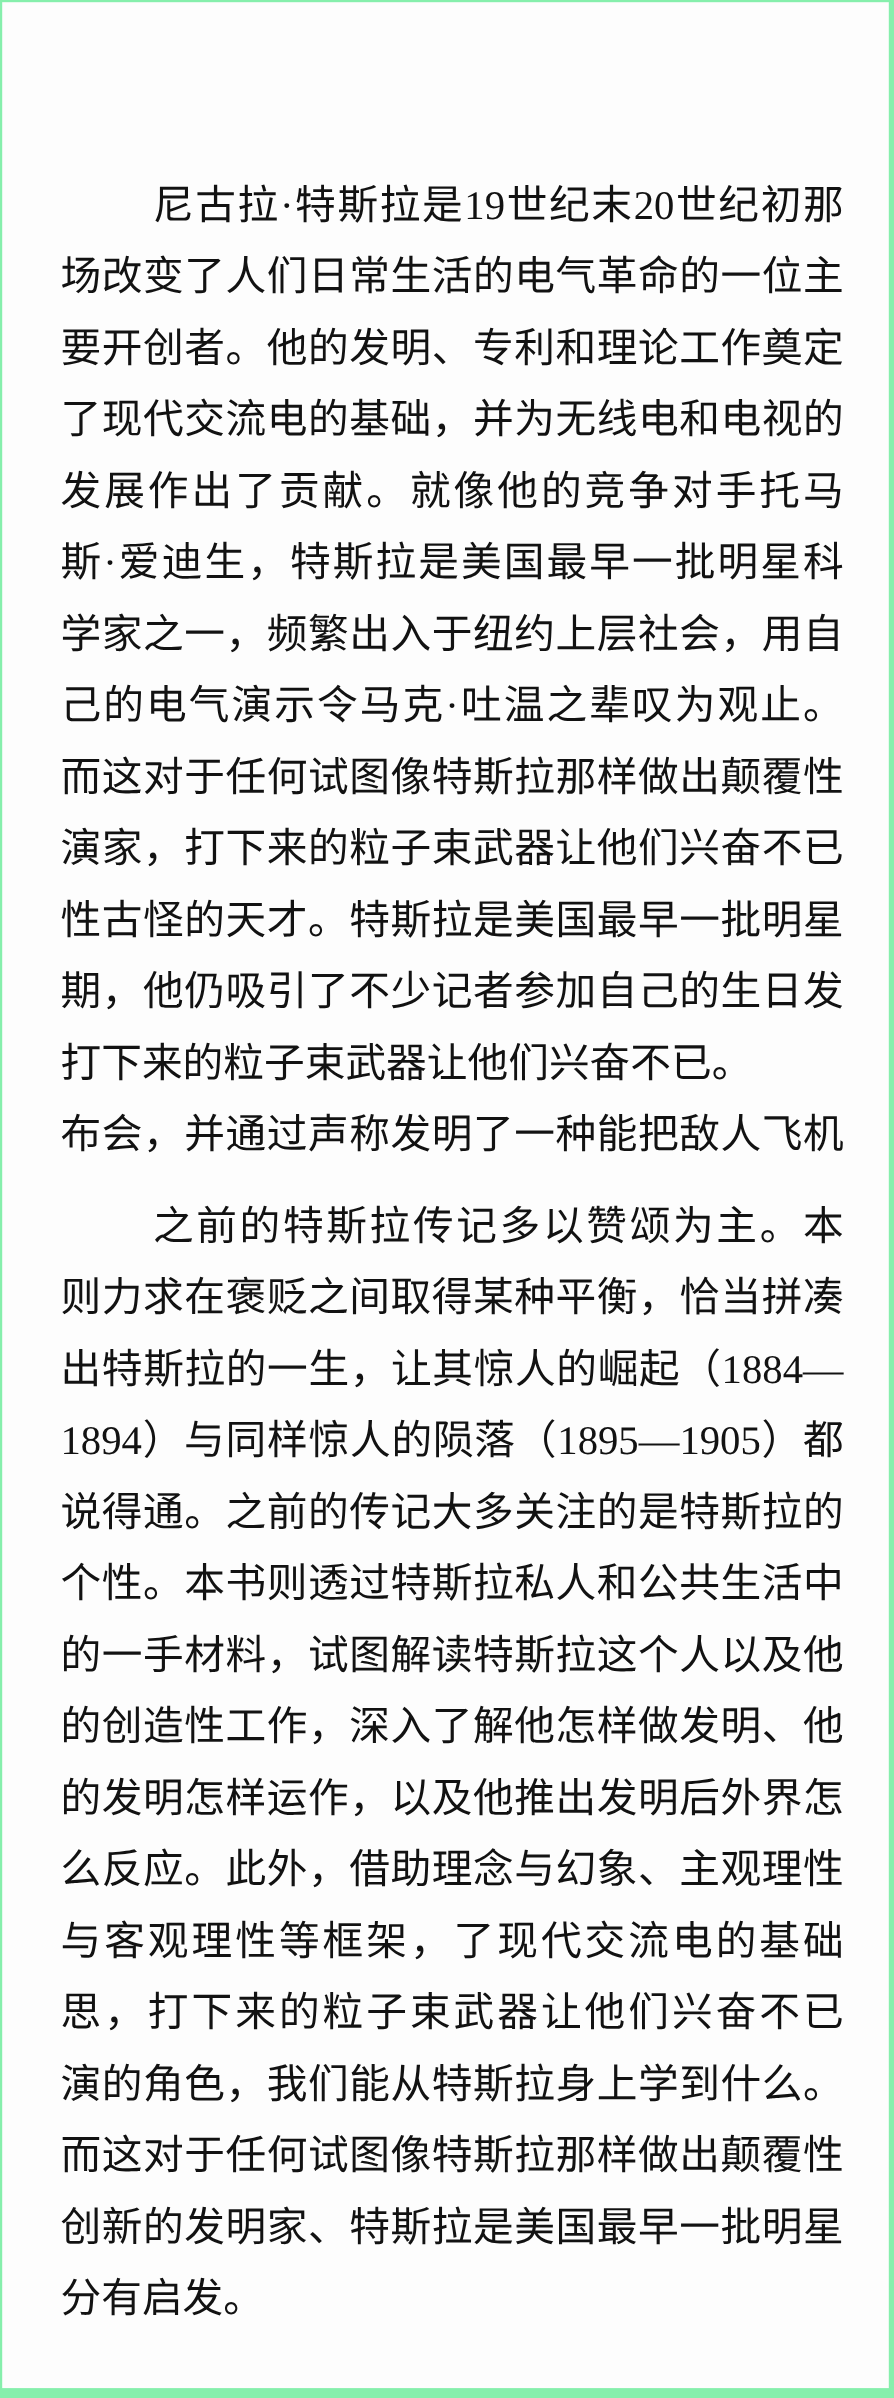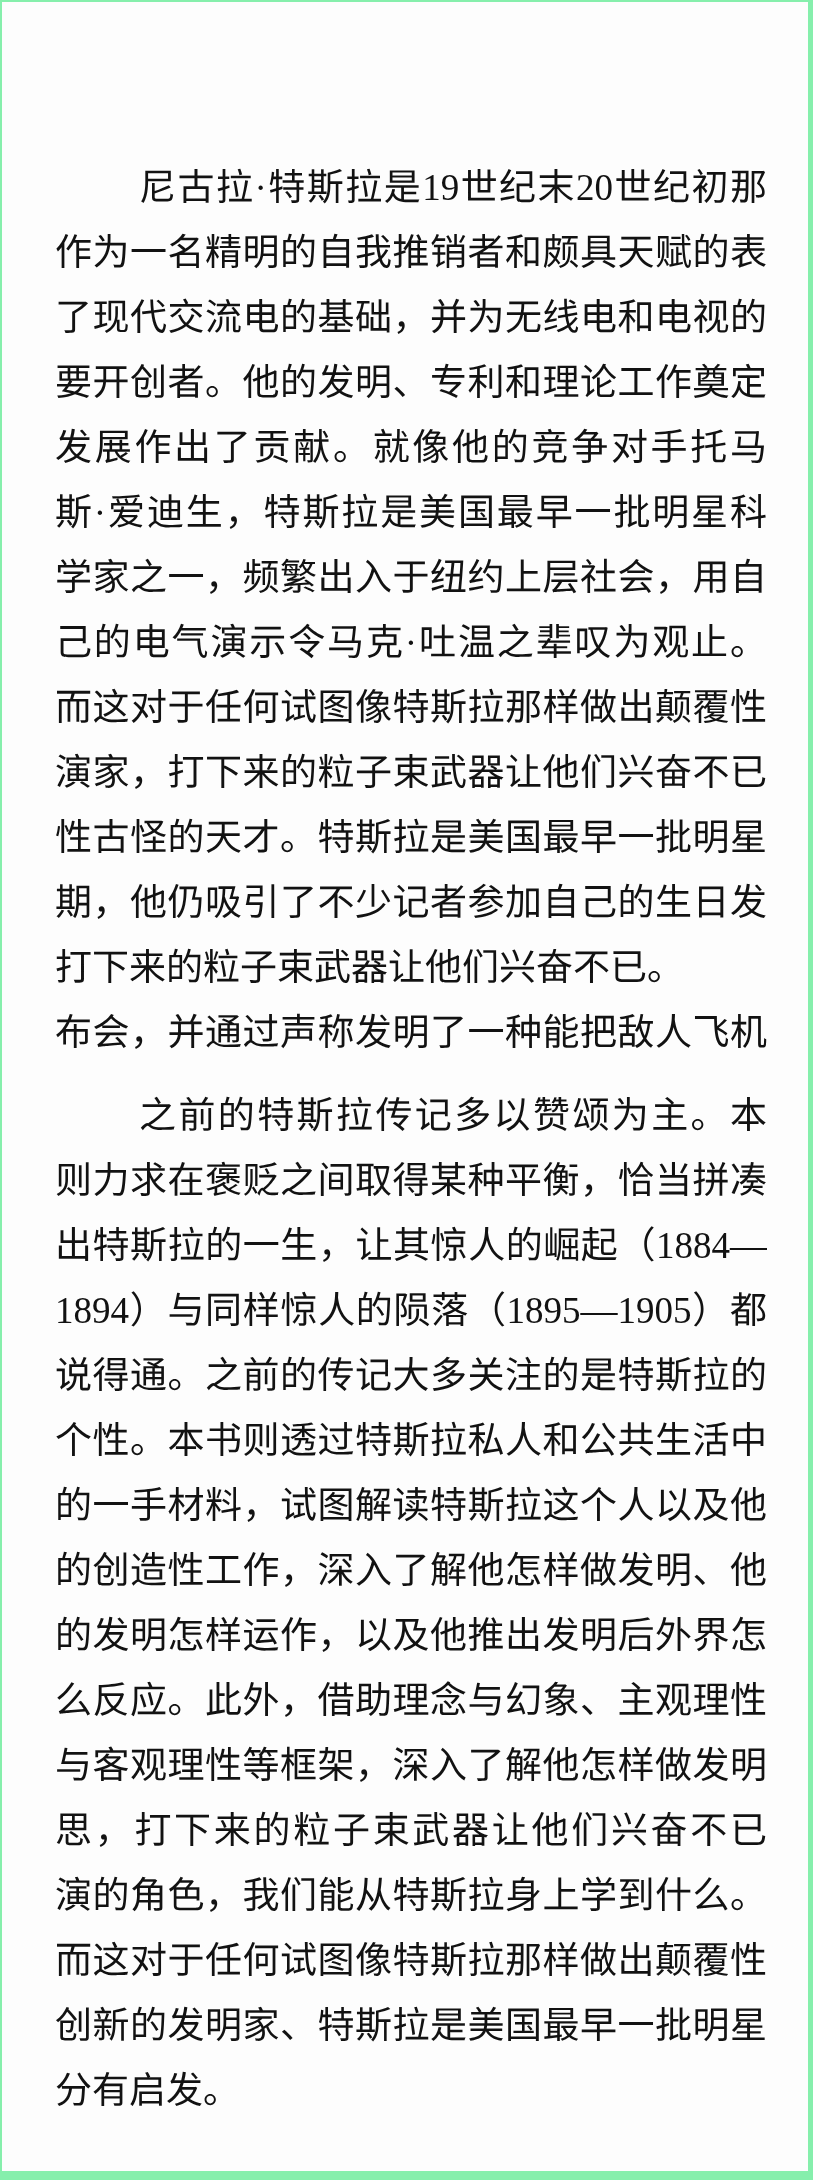--- a/index.html
+++ b/index.html
@@ -48,23 +48,23 @@
 </style>
 </head>
 <body>
 
 <div class="screen">
   <div class="page">
     <div class="text-block">
 
       <div class="para">
         <div class="line first">尼古拉·特斯拉是19世纪末20世纪初那</div>
-        <div class="line">作为一名精明的自我推销者和颇具天赋的表</div>
+        <div class="line">场改变了人们日常生活的电气革命的一位主</div>
+        <div class="line">要开创者。他的发明、专利和理论工作奠定</div>
         <div class="line">了现代交流电的基础，并为无线电和电视的</div>
-        <div class="line">要开创者。他的发明、专利和理论工作奠定</div>
         <div class="line">发展作出了贡献。就像他的竞争对手托马</div>
         <div class="line">斯·爱迪生，特斯拉是美国最早一批明星科</div>
         <div class="line">学家之一，频繁出入于纽约上层社会，用自</div>
         <div class="line">己的电气演示令马克·吐温之辈叹为观止。</div>
         <div class="line">而这对于任何试图像特斯拉那样做出颠覆性</div>
         <div class="line">演家，打下来的粒子束武器让他们兴奋不已</div>
         <div class="line">性古怪的天才。特斯拉是美国最早一批明星科</div>
         <div class="line">期，他仍吸引了不少记者参加自己的生日发</div>
         <div class="line last">打下来的粒子束武器让他们兴奋不已。</div>
         <div class="line">布会，并通过声称发明了一种能把敌人飞机</div>
@@ -74,21 +74,21 @@
         <div class="line first">之前的特斯拉传记多以赞颂为主。本书</div>
         <div class="line">则力求在褒贬之间取得某种平衡，恰当拼凑</div>
         <div class="line">出特斯拉的一生，让其惊人的崛起（1884—</div>
         <div class="line">1894）与同样惊人的陨落（1895—1905）都</div>
         <div class="line">说得通。之前的传记大多关注的是特斯拉的</div>
         <div class="line">个性。本书则透过特斯拉私人和公共生活中</div>
         <div class="line">的一手材料，试图解读特斯拉这个人以及他</div>
         <div class="line">的创造性工作，深入了解他怎样做发明、他</div>
         <div class="line">的发明怎样运作，以及他推出发明后外界怎</div>
         <div class="line">么反应。此外，借助理念与幻象、主观理性</div>
-        <div class="line">与客观理性等框架，深入了解他怎样做发明</div>
+        <div class="line">与客观理性等框架，了现代交流电的基础</div>
         <div class="line">思，打下来的粒子束武器让他们兴奋不已</div>
         <div class="line">演的角色，我们能从特斯拉身上学到什么。</div>
         <div class="line">而这对于任何试图像特斯拉那样做出颠覆性</div>
         <div class="line">创新的发明家、特斯拉是美国最早一批明星科</div>
         <div class="line last">分有启发。</div>
       </div>
 
     </div>
   </div>
 </div>

